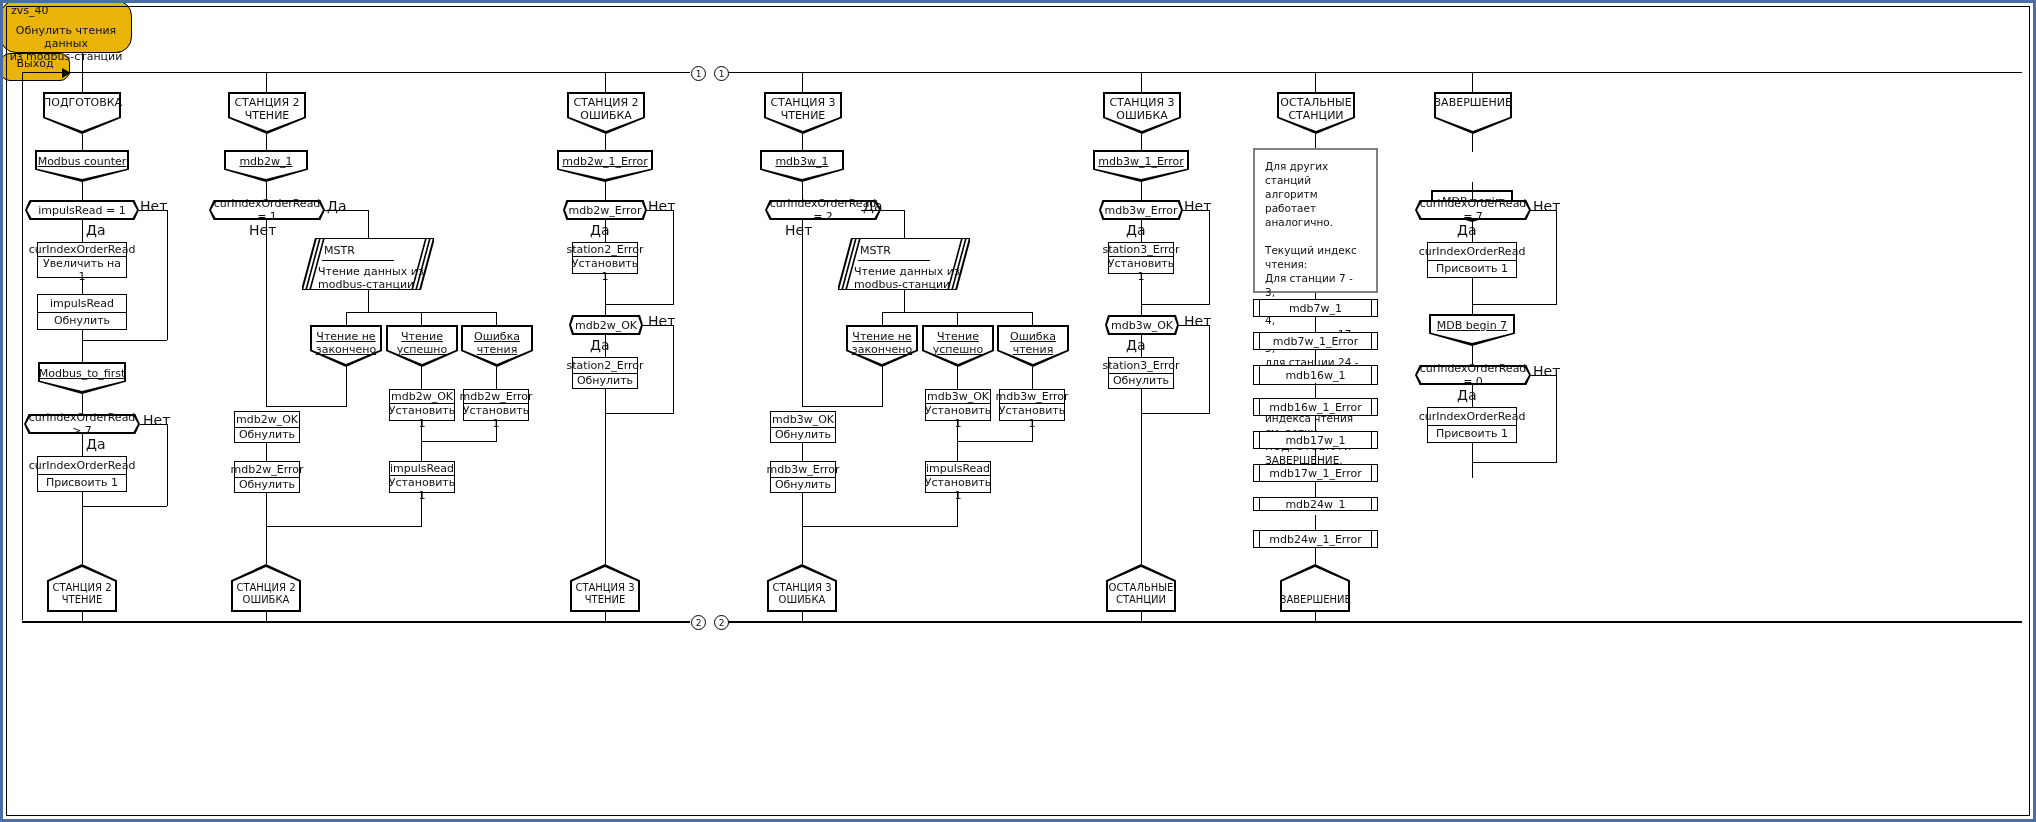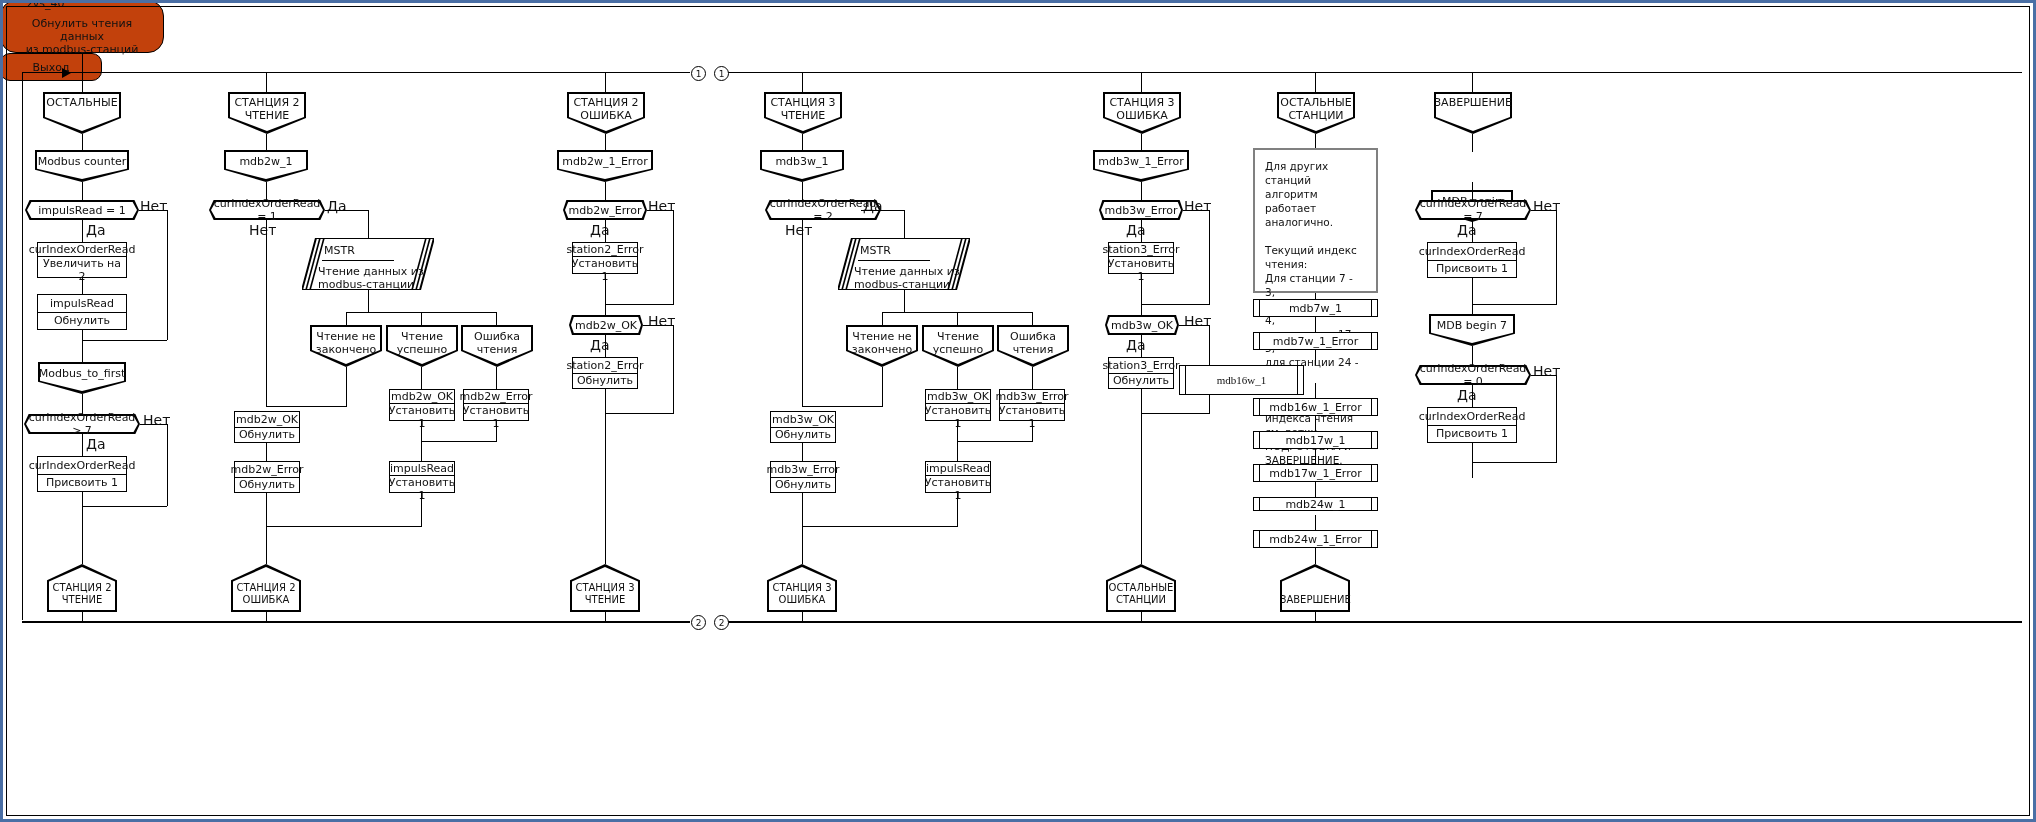--- a/index.html
+++ b/index.html
@@ -4,22 +4,22 @@
 <style>
   html,body{margin:0;padding:0;background:#ffffff;}
   body{font-family:"DejaVu Sans","Liberation Sans",sans-serif;}
   #canvas{position:relative;width:2036px;height:822px;background:#ffffff;overflow:hidden;}
   
   #page-border{position:absolute;left:0;top:0;width:2036px;height:822px;box-sizing:border-box;border:3px solid #4a6fa5;pointer-events:none;}
   #page-inner{position:absolute;left:6px;top:6px;width:2024px;height:810px;box-sizing:border-box;border:1px solid #000;}
   .lbl{font-size:11px;line-height:12px;color:#111;text-align:center;white-space:pre-line;}
 
   
-  .terminator{border:1.6px solid #000;border-radius:16px;background:#c2410c;display:flex;flex-direction:column;
-              align-items:center;justify-content:center;padding:3px 20px;}
+  .terminator{border:1.6px solid #000;border-radius:16px;background:#eab308;display:flex;flex-direction:column;
+              align-items:center;padding:3px 4px;}
   .term-title{font-size:11px;color:#111;align-self:flex-start;padding-left:6px;}
   .term-rule{height:1px;background:#000;width:78%;margin:3px 0 4px 0;}
   .term-body{font-size:11px;line-height:13px;text-align:center;color:#111;}
   .pent-w{position:absolute;}
   .pent-w .inner{position:absolute;left:0;top:0;right:0;bottom:0;background:#000;
         clip-path:polygon(0% 0%,100% 0%,100% 62%,50% 100%,0% 62%);}
   .pent-w .fill{position:absolute;left:2px;top:2px;right:2px;bottom:3px;background:#fff;
         clip-path:polygon(0% 0%,100% 0%,100% 62%,50% 100%,0% 62%);}
   .pent-w .txt{position:absolute;left:0;right:0;top:4px;font-size:11px;line-height:13px;text-align:center;color:#111;}
 
@@ -50,21 +50,21 @@
           display:flex;align-items:center;justify-content:center;font-size:11px;color:#111;}
   .predef::before,.predef::after{content:"";position:absolute;top:0;bottom:0;width:0;border-left:1.6px solid #000;}
   .predef::before{left:5px;} .predef::after{right:5px;}
 
   
   .vbox{position:absolute;}
   .vbox .inner{position:absolute;left:0;top:0;right:0;bottom:0;background:#000;
         clip-path:polygon(0% 0%,100% 0%,100% 62%,50% 100%,0% 62%);}
   .vbox .fill{position:absolute;left:2px;top:2px;right:2px;bottom:3px;background:#fff;
         clip-path:polygon(0% 0%,100% 0%,100% 62%,50% 100%,0% 62%);}
-  .vbox .txt{position:absolute;left:0;right:0;top:5px;font-size:11px;line-height:13px;text-align:center;color:#111;}
+  .vbox .txt{position:absolute;left:0;right:0;top:5px;font-size:11px;line-height:13px;text-align:center;color:#111;text-decoration:underline;}
 
   
   .mstr{position:absolute;}
   .mstr svg{position:absolute;left:0;top:0;}
   .mstr .m-title{position:absolute;left:22px;top:6px;font-size:11px;color:#111;}
   .mstr .m-rule{position:absolute;left:20px;top:22px;width:72px;height:1px;background:#000;}
   .mstr .m-body{position:absolute;left:16px;top:27px;font-size:11px;line-height:13px;color:#111;width:110px;}
 
   
   .note{position:absolute;border:2px solid #808080;background:#fff;box-sizing:border-box;padding:9px 10px;
@@ -109,21 +109,21 @@
 
   <div class="ln lnh2" style="left:22px;top:621px;width:668px;height:1.6px;"></div>
   <div class="ln lnh2" style="left:722px;top:621px;width:1300px;height:1.6px;"></div>
   <div class="conn" style="left:691px;top:615px;width:13px;height:13px;">2</div>
   <div class="conn" style="left:714px;top:615px;width:13px;height:13px;">2</div>
 
   <div class="ln lnv" style="left:82px;top:72px;width:1px;height:20px;"></div>
   <div class="pent-w" style="left:43px;top:92px;width:78px;height:42px;">
     <div class="inner"></div>
       <div class="fill"></div>
-    <div class="txt">ОСТАЛЬНЫЕ</div>
+    <div class="txt">ПОДГОТОВКА</div>
   </div>
   <div class="ln lnv" style="left:82px;top:134px;width:1px;height:18px;"></div>
 
   <div class="vbox" style="left:35px;top:150px;width:94px;height:32px;">
     <div class="inner"></div>
       <div class="fill"></div>
     <div class="txt">Modbus counter</div>
   </div>
   <div class="ln lnv" style="left:82px;top:182px;width:1px;height:18px;"></div>
 
@@ -134,21 +134,21 @@
   </div>
   <div class="etxt" style="left:140px;top:198px;">Нет</div>
   <div class="etxt" style="left:86px;top:222px;">Да</div>
   <div class="ln lnh" style="left:139px;top:210px;width:28px;height:1px;"></div>
   <div class="ln lnv" style="left:167px;top:210px;width:1px;height:130px;"></div>
   <div class="ln lnh" style="left:82px;top:340px;width:85px;height:1px;"></div>
   <div class="ln lnv" style="left:82px;top:220px;width:1px;height:22px;"></div>
 
   <div class="box2" style="left:37px;top:242px;width:90px;height:36px;">
     <div class="c top">curIndexOrderRead</div>
-    <div class="c">Увеличить на 2</div>
+    <div class="c">Увеличить на 1</div>
   </div>
   <div class="ln lnv" style="left:82px;top:278px;width:1px;height:16px;"></div>
 
   <div class="box2" style="left:37px;top:294px;width:90px;height:36px;">
     <div class="c top">impulsRead</div>
     <div class="c">Обнулить</div>
   </div>
   <div class="ln lnv" style="left:82px;top:330px;width:1px;height:32px;"></div>
 
   <div class="vbox" style="left:38px;top:362px;width:88px;height:32px;">
@@ -548,21 +548,21 @@
   <div class="ln lnv" style="left:1315px;top:293px;width:1px;height:6px;"></div>
 
   <div class="predef" style="left:1253px;top:299px;width:125px;height:18px;">
       <span>mdb7w_1</span>
     </div>
   <div class="ln lnv" style="left:1315px;top:317px;width:1px;height:15px;"></div>
   <div class="predef" style="left:1253px;top:332px;width:125px;height:18px;">
       <span>mdb7w_1_Error</span>
     </div>
   <div class="ln lnv" style="left:1315px;top:350px;width:1px;height:15px;"></div>
-  <div class="predef" style="left:1179px;top:365px;width:125px;height:30px;font-family:Liberation Serif, serif;">
+  <div class="predef" style="left:1253px;top:365px;width:125px;height:20px;">
       <span>mdb16w_1</span>
     </div>
   <div class="ln lnv" style="left:1315px;top:383px;width:1px;height:15px;"></div>
   <div class="predef" style="left:1253px;top:398px;width:125px;height:18px;">
       <span>mdb16w_1_Error</span>
     </div>
   <div class="ln lnv" style="left:1315px;top:416px;width:1px;height:15px;"></div>
   <div class="predef" style="left:1253px;top:431px;width:125px;height:18px;">
       <span>mdb17w_1</span>
     </div>

